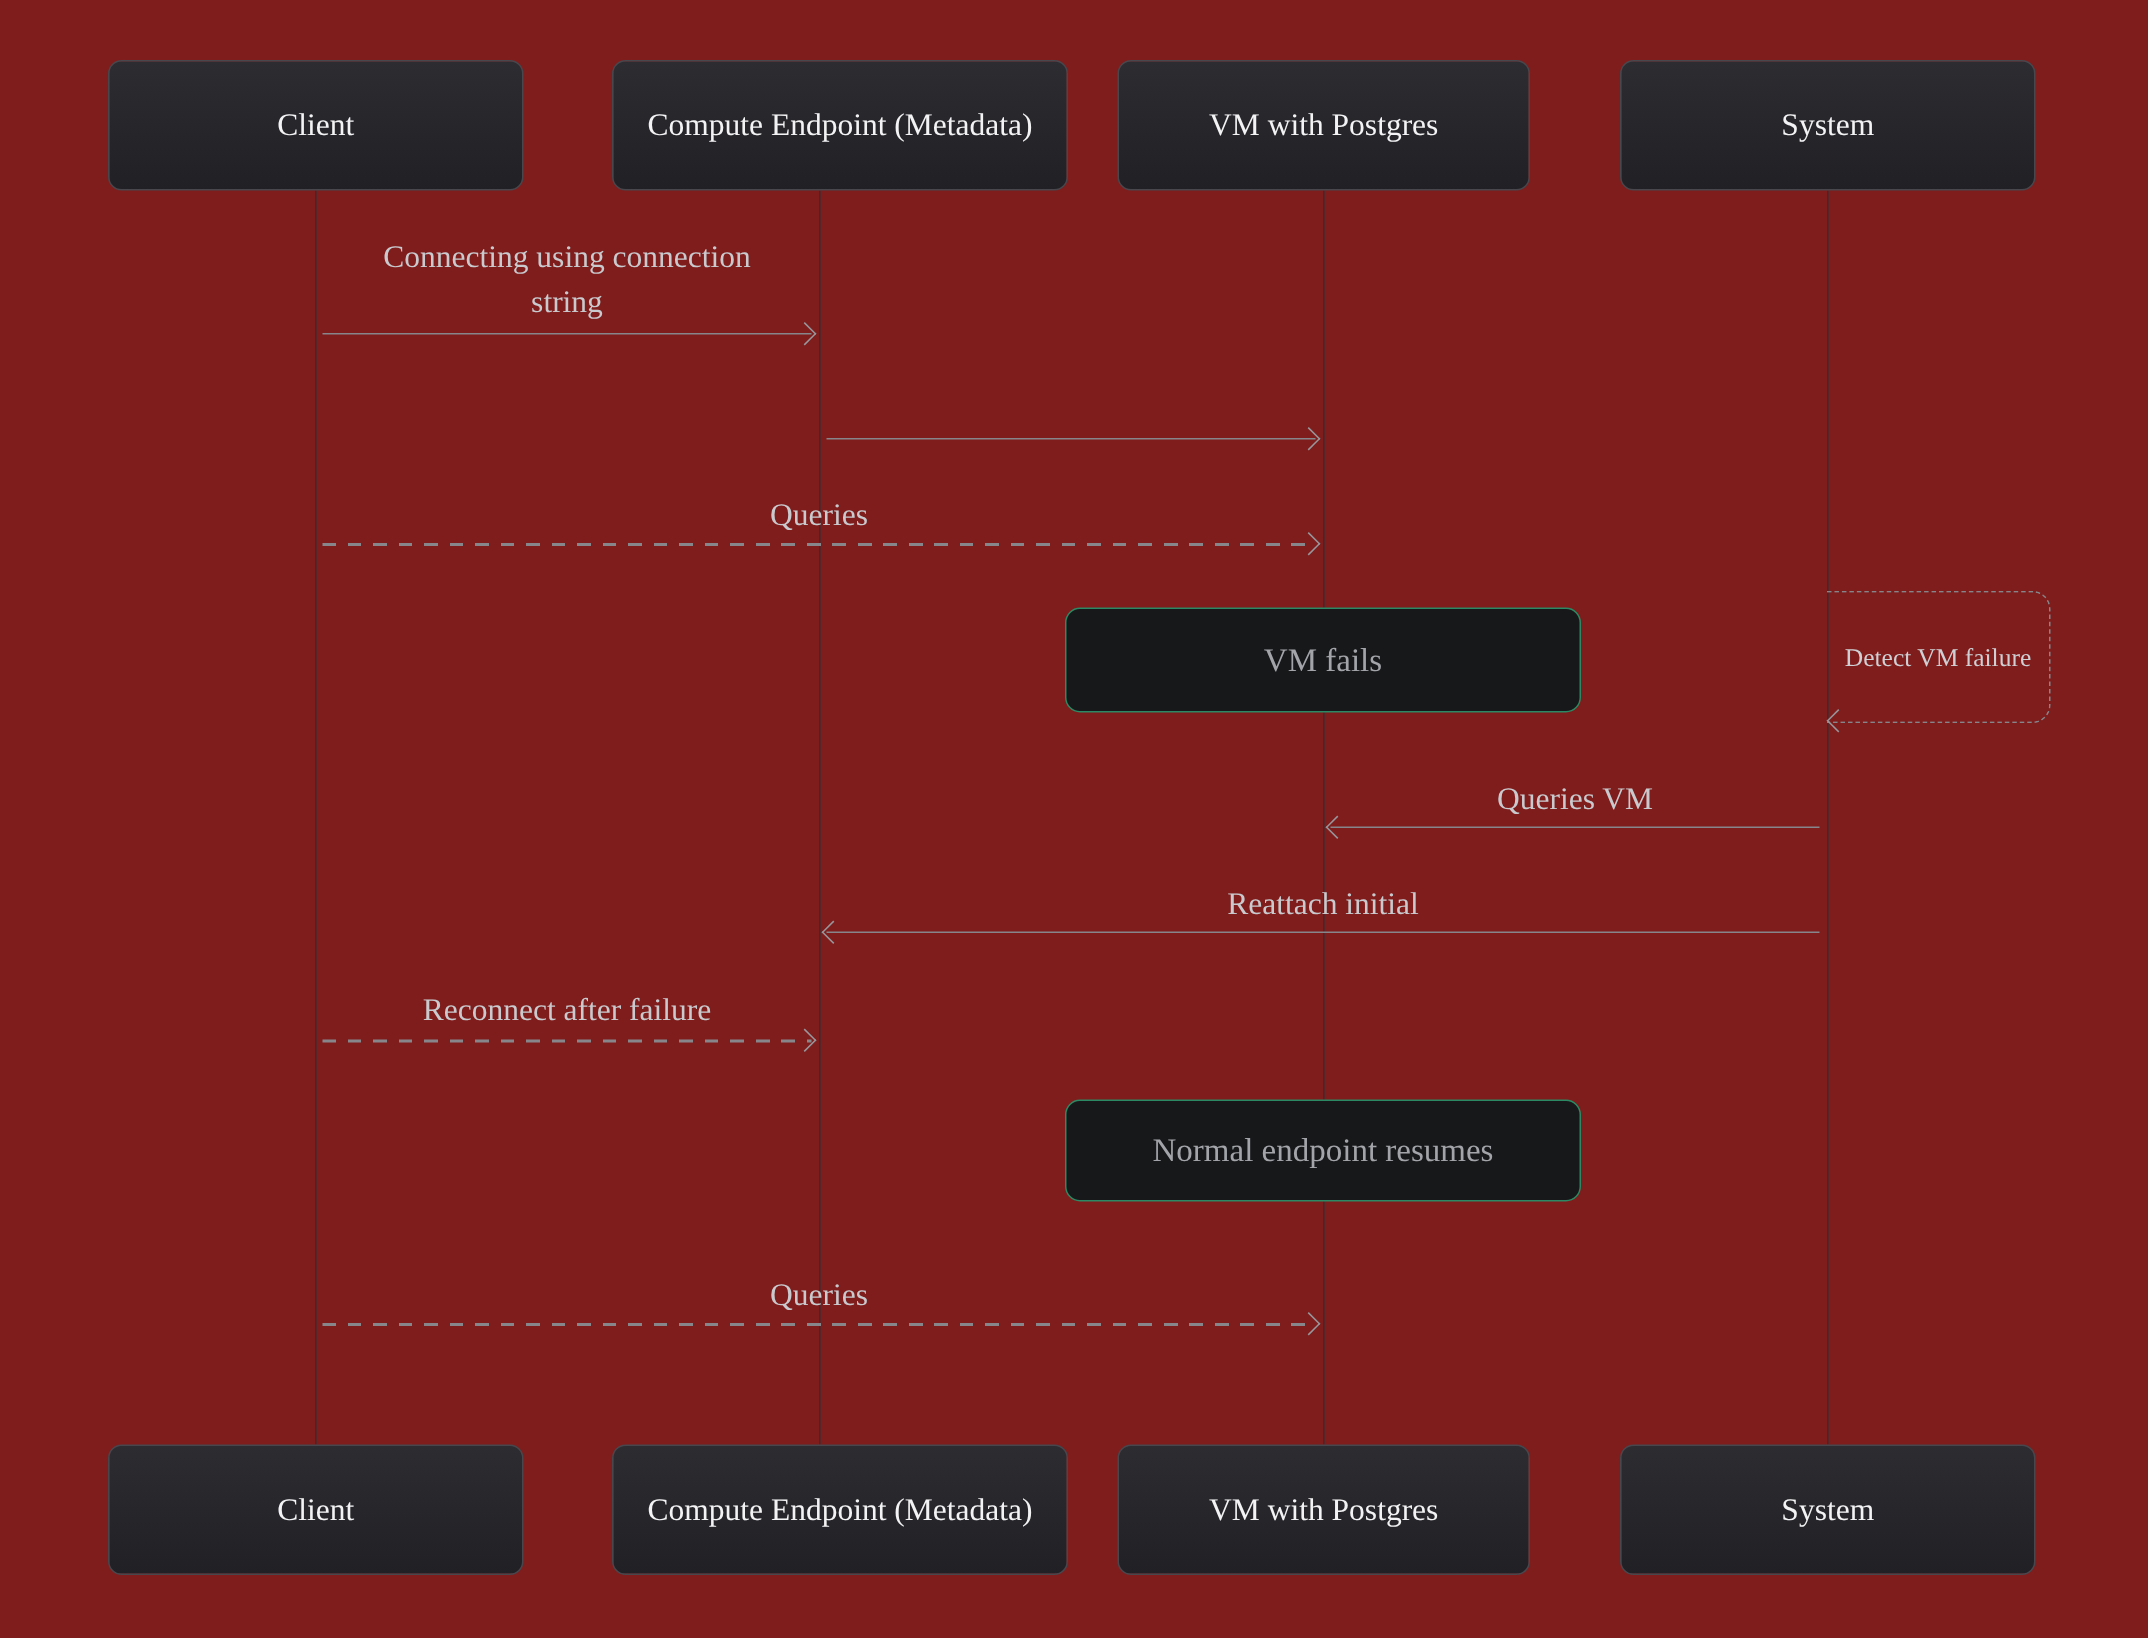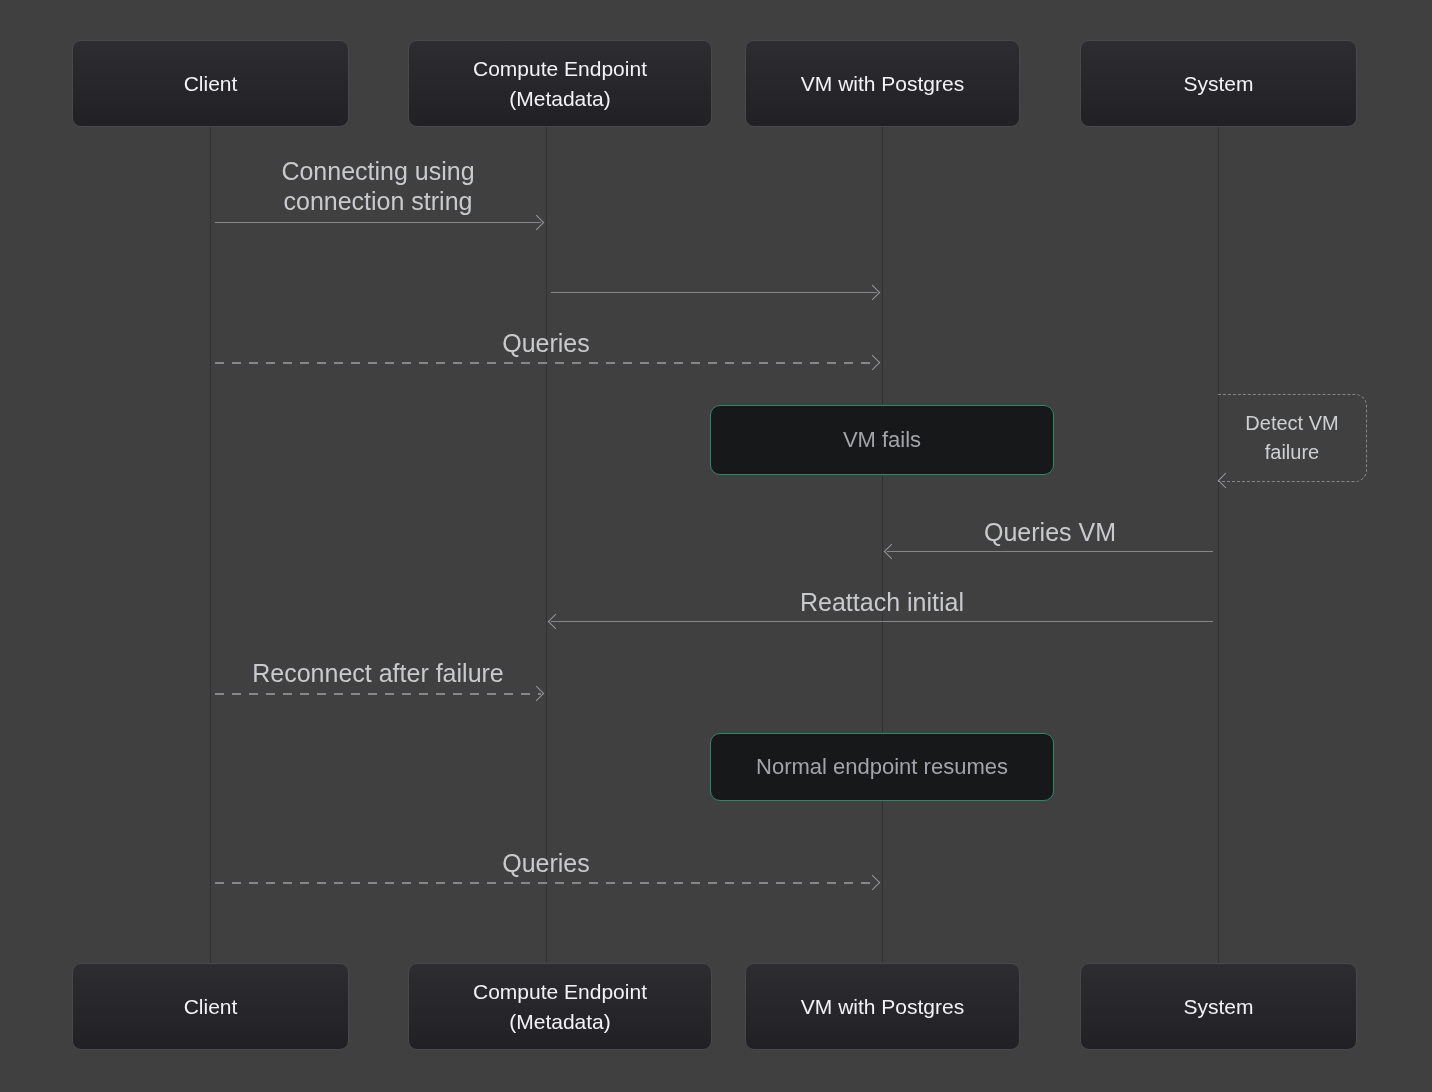--- a/index.html
+++ b/index.html
@@ -1,38 +1,38 @@
 <!DOCTYPE html>
 <html><head>
 <meta charset="utf-8">
 <style>
   html,body{margin:0;padding:0;background:#0f0f11;}
   #diagram{
-    position:relative;width:1432px;height:1092px;background:#404040;
-    font-family:Liberation Sans, sans-serif;overflow:hidden;
+    position:relative;width:1432px;height:1092px;background:#7f1d1d;
+    font-family:Liberation Serif, serif;overflow:hidden;
   }
   
   .lifeline{position:absolute;top:127px;height:836px;width:1px;background:#2f2f34;}
   .ll-1{left:210px}.ll-2{left:546px}.ll-3{left:882px}.ll-4{left:1218px}
 
   
   .actor{
     position:absolute;height:87px;box-sizing:border-box;
     display:flex;align-items:center;justify-content:center;text-align:center;
     background:linear-gradient(180deg,#2c2c31 0%,#212125 100%);
     border:1px solid #47474d;border-radius:9px;
     color:#f3f3f5;font-size:21px;line-height:1.42;padding:0 14px;
   }
   .actor.top{top:40px}.actor.bottom{top:963px}
   .pos-a{left:72px;width:277px}.pos-b{left:408px;width:304px}
   .pos-c{left:745px;width:275px}.pos-d{left:1080px;width:277px}
 
   
   .msg-label{
-    position:absolute;color:#c9cace;font-size:25px;line-height:30px;text-align:center;
+    position:absolute;color:#c9cace;font-size:21px;line-height:30px;text-align:center;
   }
   
   .line{position:absolute;}
   .line.solid{height:0;border-top:1.5px solid #86868b;}
   .line.dashed{height:2px;background:repeating-linear-gradient(90deg,#86868b 0 9px,transparent 9px 17px);}
   .head{position:absolute;width:11px;height:11px;box-sizing:border-box;}
   .head.right{right:-1px;top:-6.5px;border-top:1.5px solid #97979c;border-right:1.5px solid #97979c;transform:rotate(45deg);}
   .head.left{left:-1px;top:-6.5px;border-top:1.5px solid #97979c;border-left:1.5px solid #97979c;transform:rotate(-45deg);}
   .line.dashed .head.right{top:-5px;}
 
@@ -43,21 +43,21 @@
     color:#a2a4a9;font-size:22px;
     display:flex;align-items:center;justify-content:center;text-align:center;
   }
   #note-vm-fails{left:710px;top:405px;width:344px;height:70px;}
   #note-normal{left:710px;top:733px;width:344px;height:68px;}
 
   
   #self-box{
     position:absolute;left:1218px;top:394px;width:149px;height:88px;box-sizing:border-box;
     border:1.5px dashed #85858a;border-left:none;border-radius:0 12px 12px 0;
-    color:#ced0d4;font-size:20px;line-height:29px;
+    color:#ced0d4;font-size:17px;line-height:29px;
     display:flex;align-items:center;justify-content:center;text-align:center;padding:0 8px;
   }
   #self-head{
     position:absolute;left:1220px;top:475px;width:11px;height:11px;box-sizing:border-box;
     border-top:1.5px solid #97979c;border-left:1.5px solid #97979c;transform:rotate(-45deg);
   }
 
   
   #m1-label{left:253px;top:156px;width:250px;}
   #m1-line {left:215px;top:222px;width:326px;}

